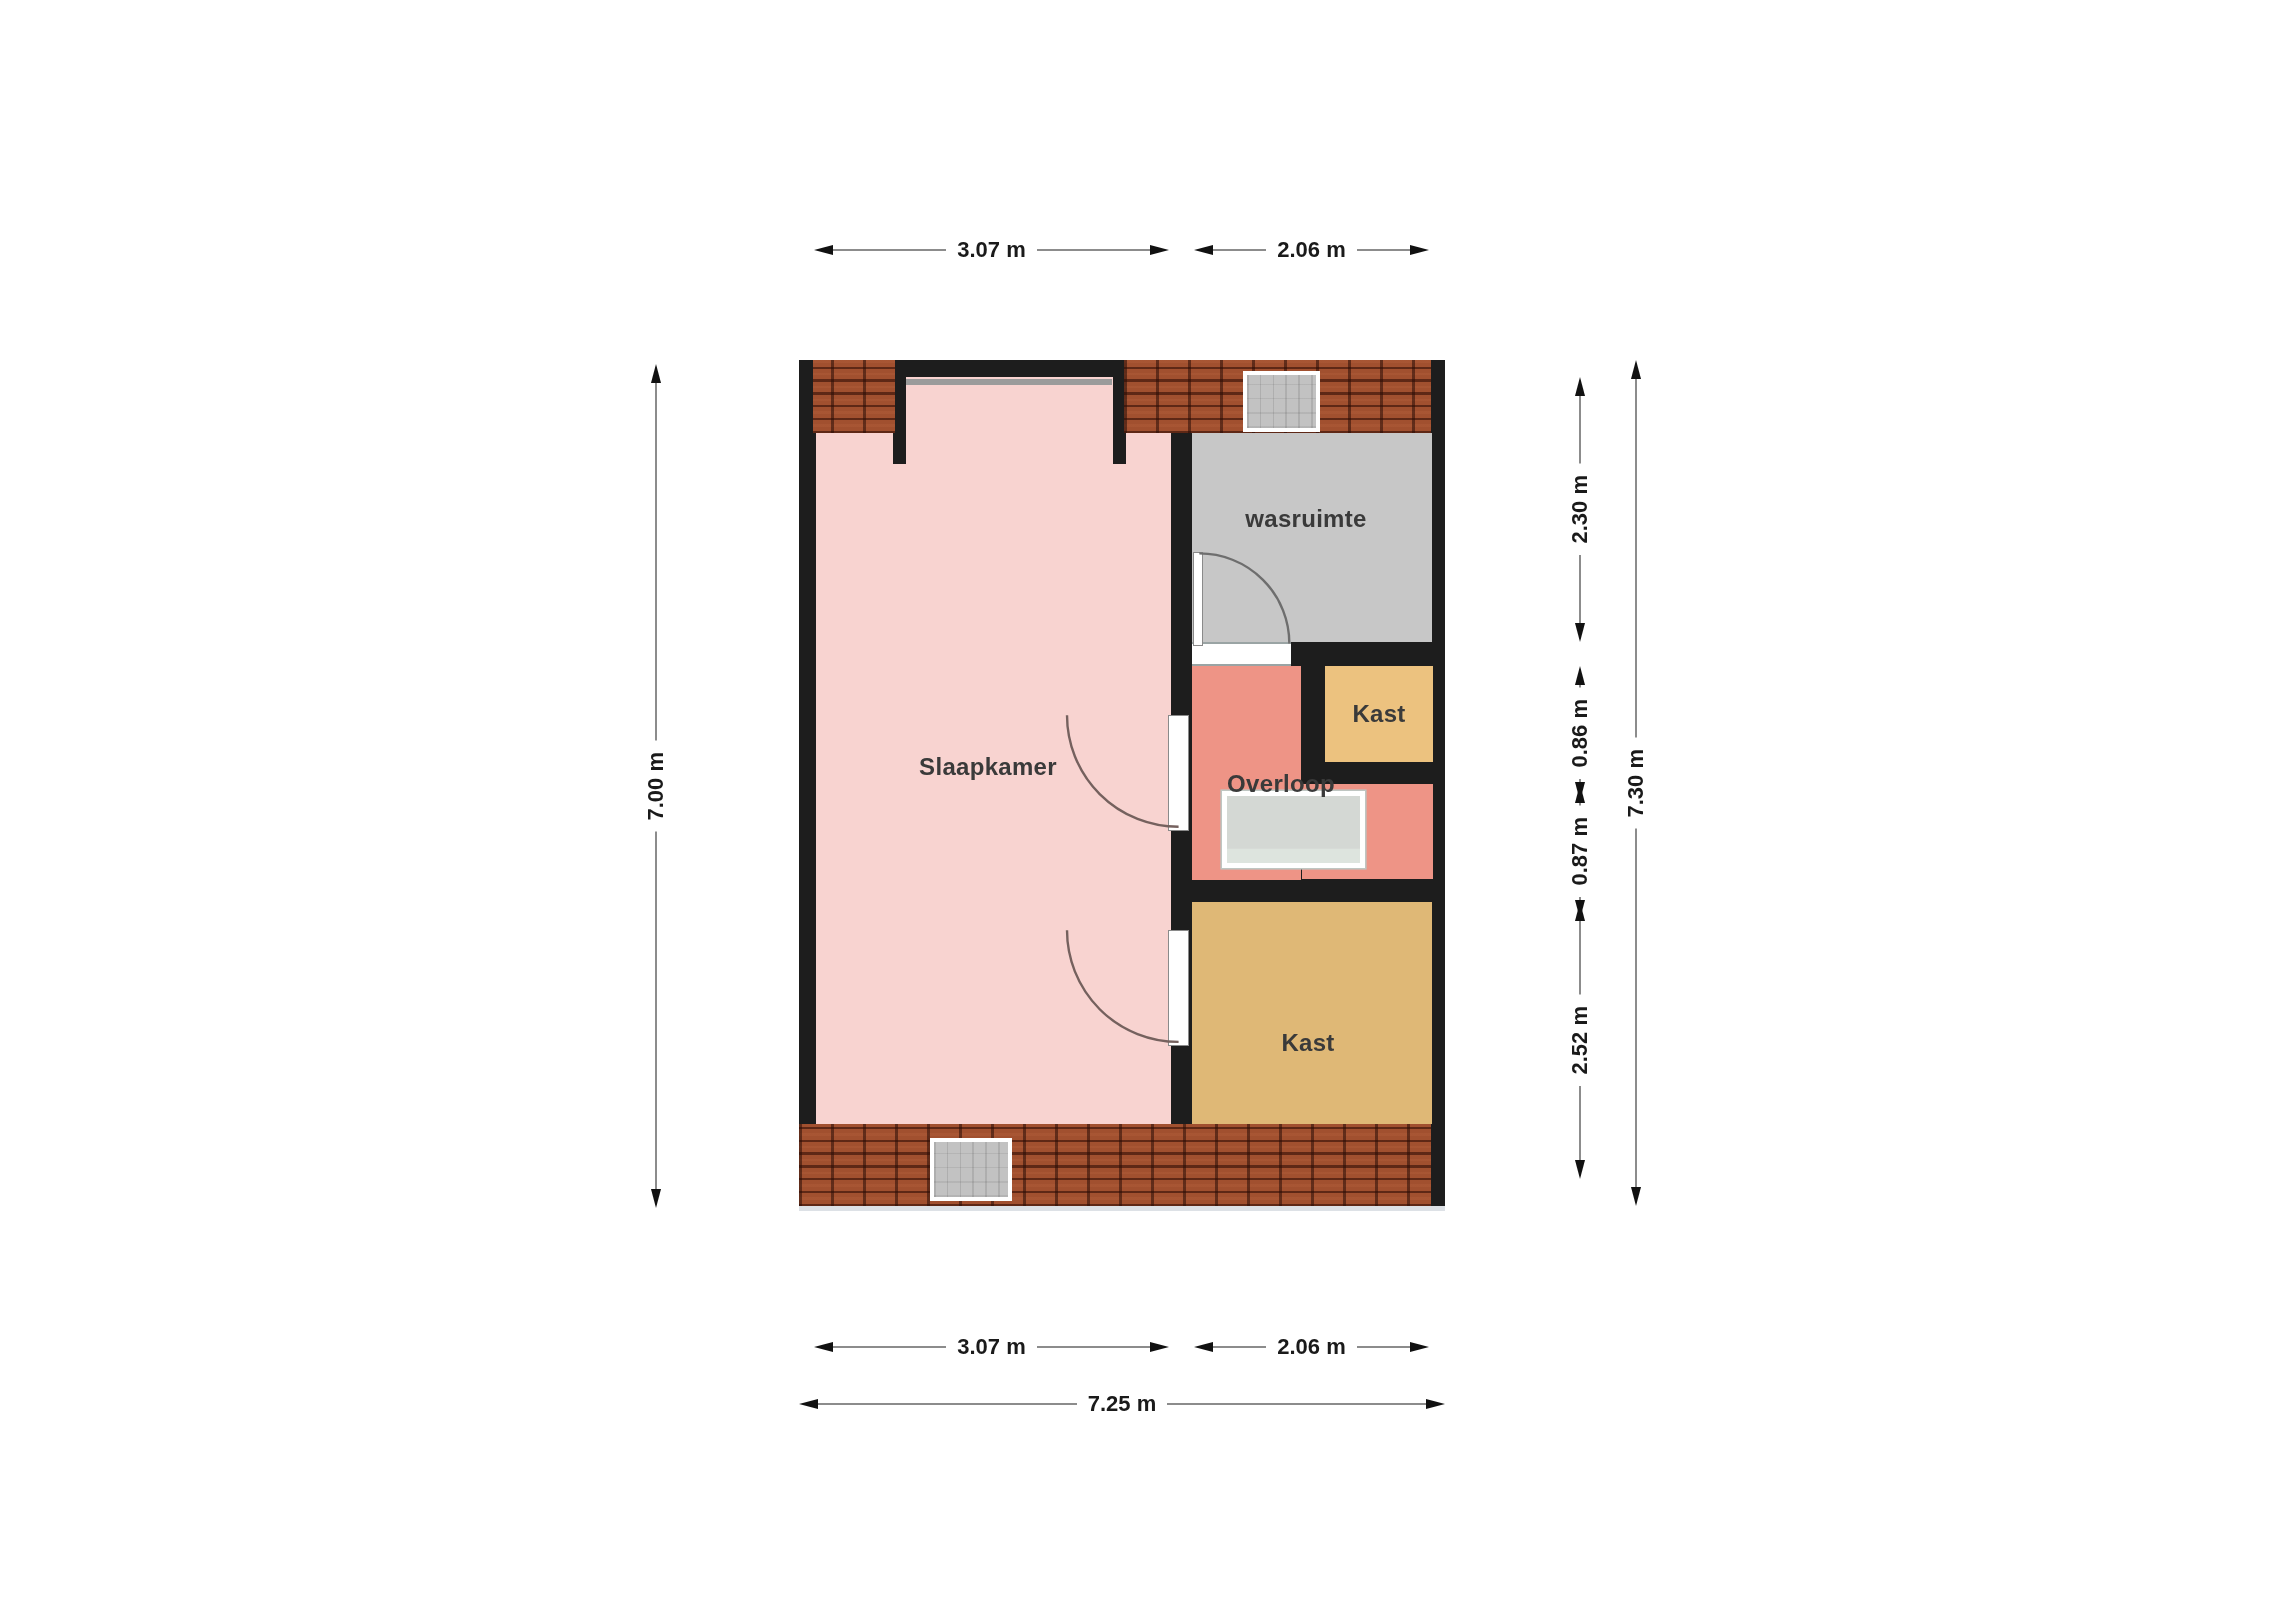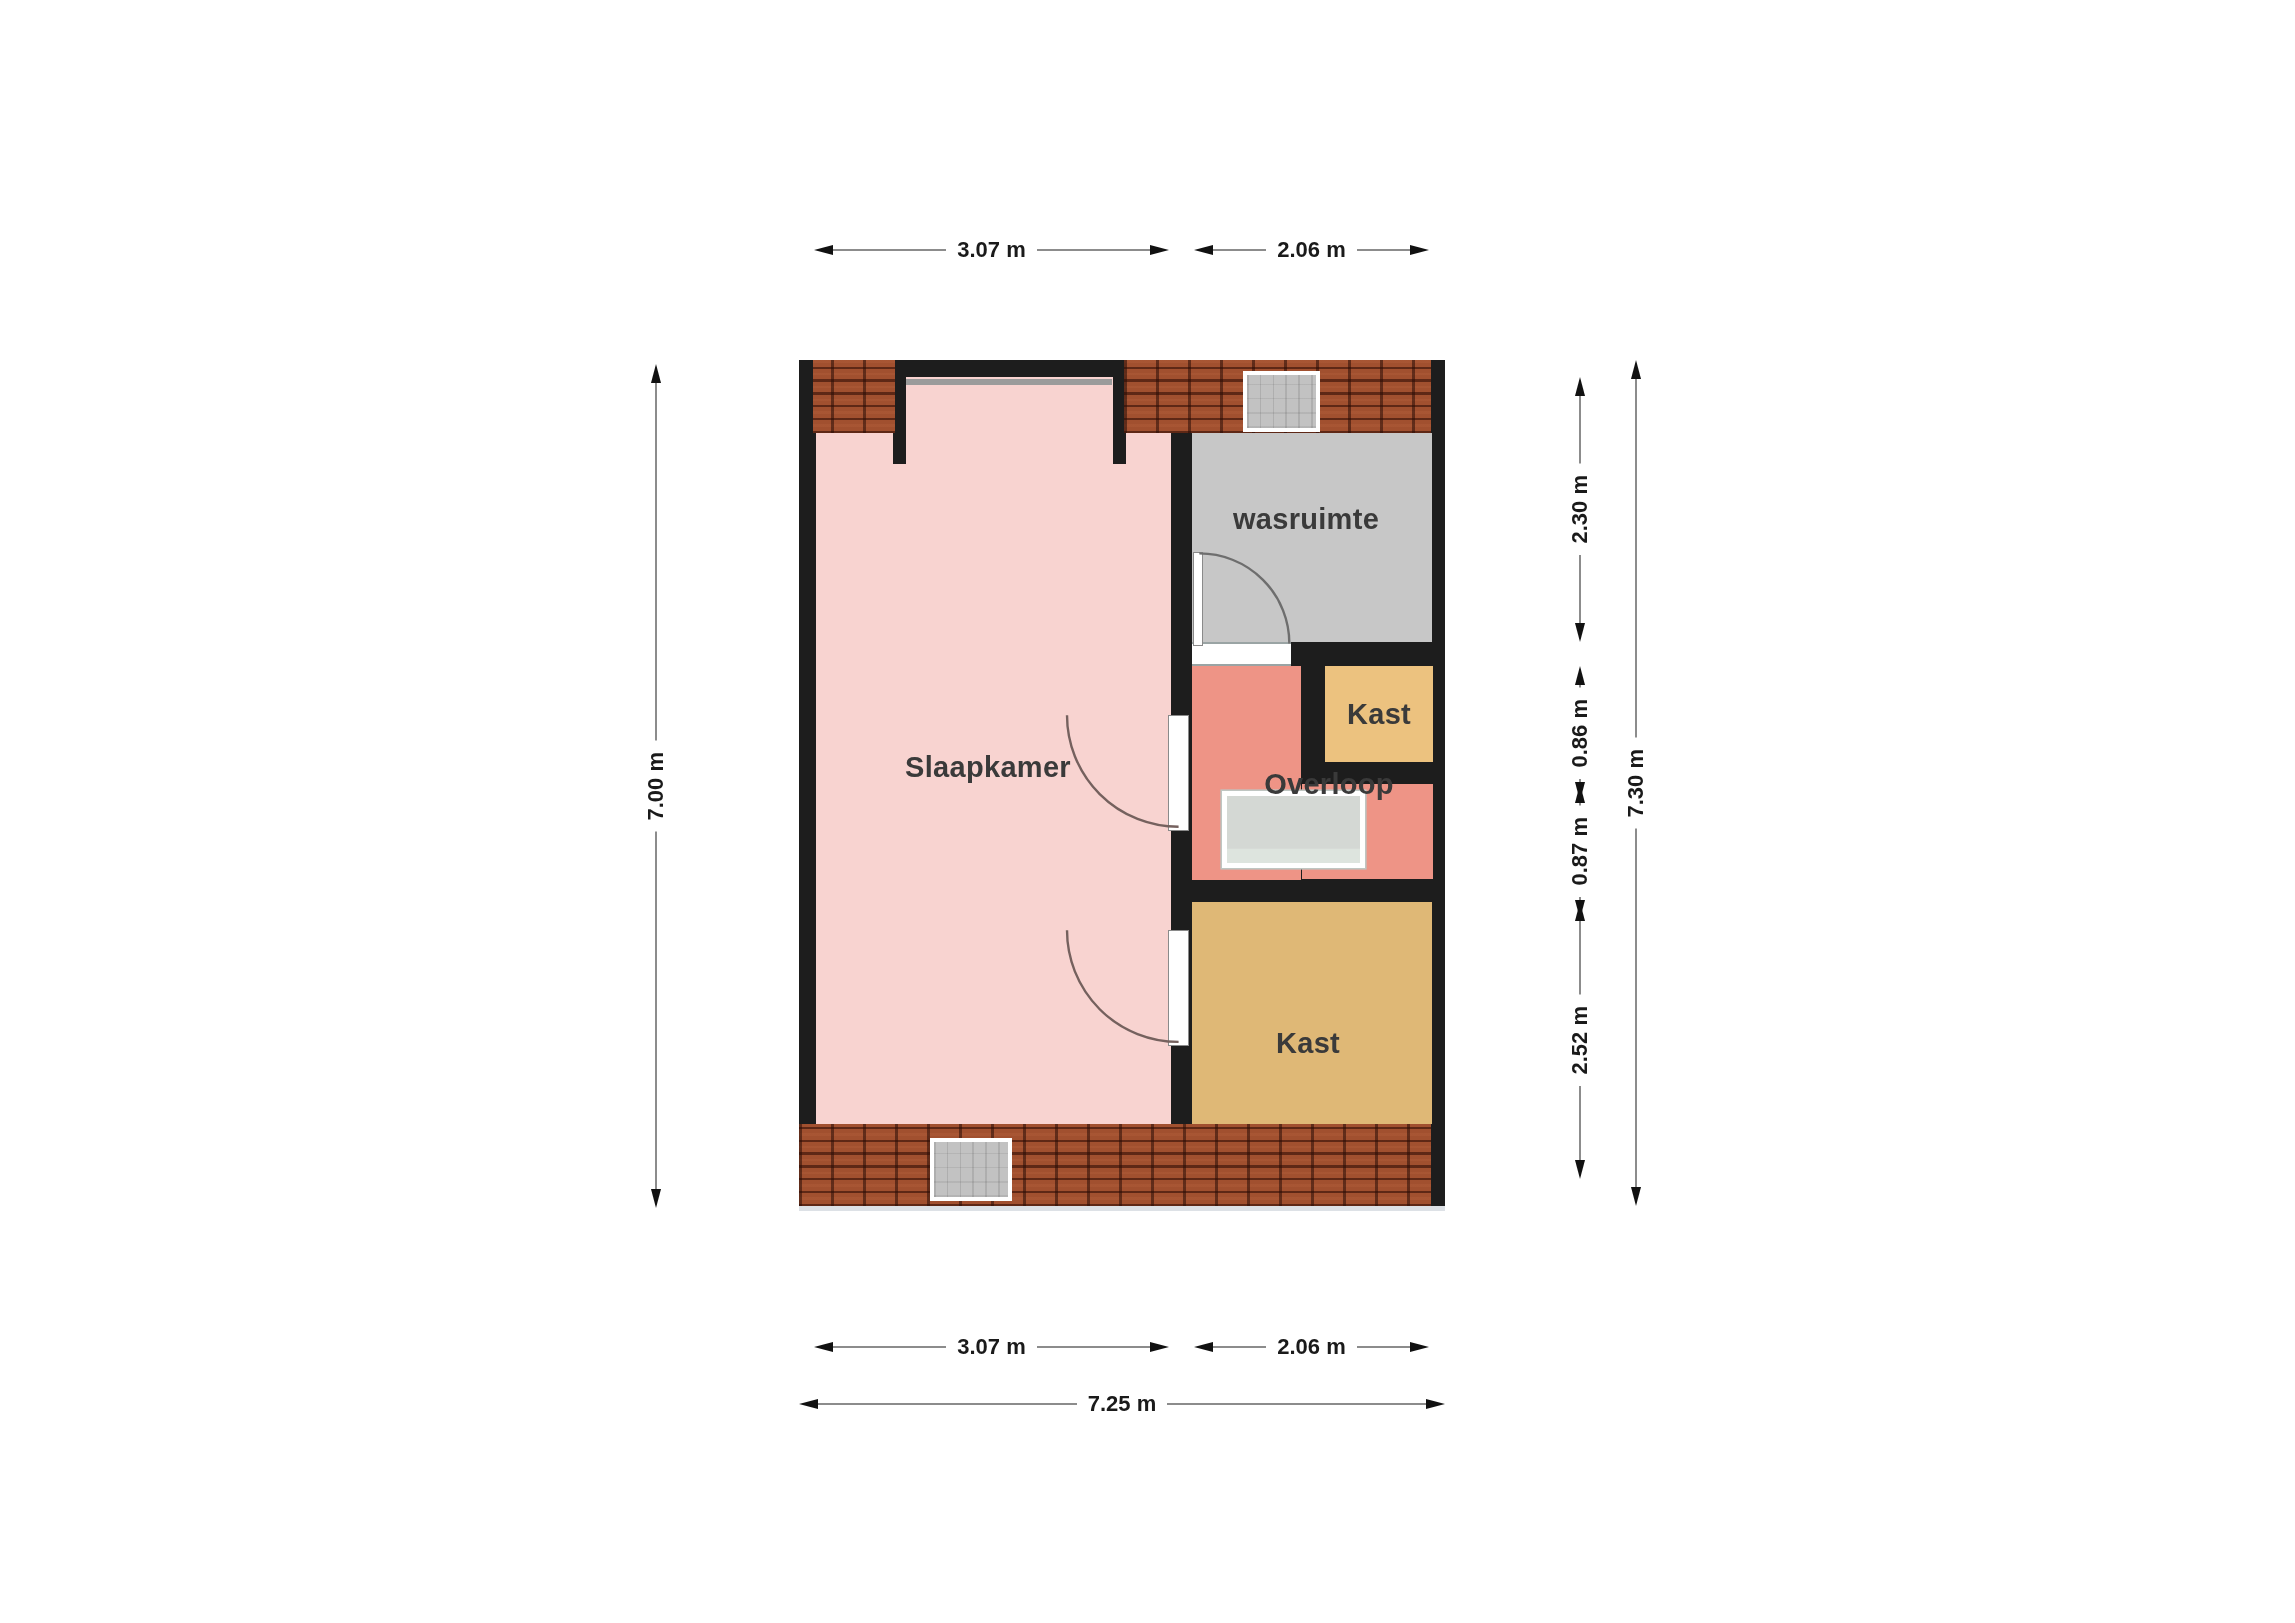--- a/index.html
+++ b/index.html
@@ -60,26 +60,26 @@
   .leaf-wasruimte{left:1193px;top:552px;width:10.4px;height:94px;}
   .threshold{
     left:1192px;top:642px;width:99px;height:24px;background:#ffffff;
     border-top:2.4px solid #9aa4a4;border-bottom:2.4px solid #9aa4a4;box-sizing:border-box;
   }
   .arcs{left:0;top:0;width:2295px;height:1624px;pointer-events:none;}
 
   
   .room-label{
     position:absolute;transform:translate(-50%,-50%);white-space:nowrap;
-    font-size:29px;font-weight:700;color:#3a3a3a;letter-spacing:0.3px;z-index:30;
+    font-size:24px;font-weight:700;color:#3a3a3a;letter-spacing:0.3px;z-index:30;
   }
   .lbl-slaapkamer{left:988px;top:767px;}
   .lbl-wasruimte{left:1306px;top:519px;}
   .lbl-kast-boven{left:1379px;top:714px;}
-  .lbl-overloop{left:1281px;top:784px;margin-left:48px;}
+  .lbl-overloop{left:1281px;top:784px;}
   .lbl-kast-onder{left:1308px;top:1043px;}
 
   
   .dim-h{position:absolute;height:22px;display:flex;align-items:center;}
   .dim-h .line{flex:1;height:2.4px;background:#8c8c8c;min-width:3.2px;}
   .dim-h .lbl{padding:0 11px;font-size:22px;font-weight:600;color:#1a1a1a;background:#fff;white-space:nowrap;}
   .ah{width:0;height:0;}
   .ah-l{border-top:5.6px solid transparent;border-bottom:5.6px solid transparent;border-right:19px solid #111;}
   .ah-r{border-top:5.6px solid transparent;border-bottom:5.6px solid transparent;border-left:19px solid #111;}
 

